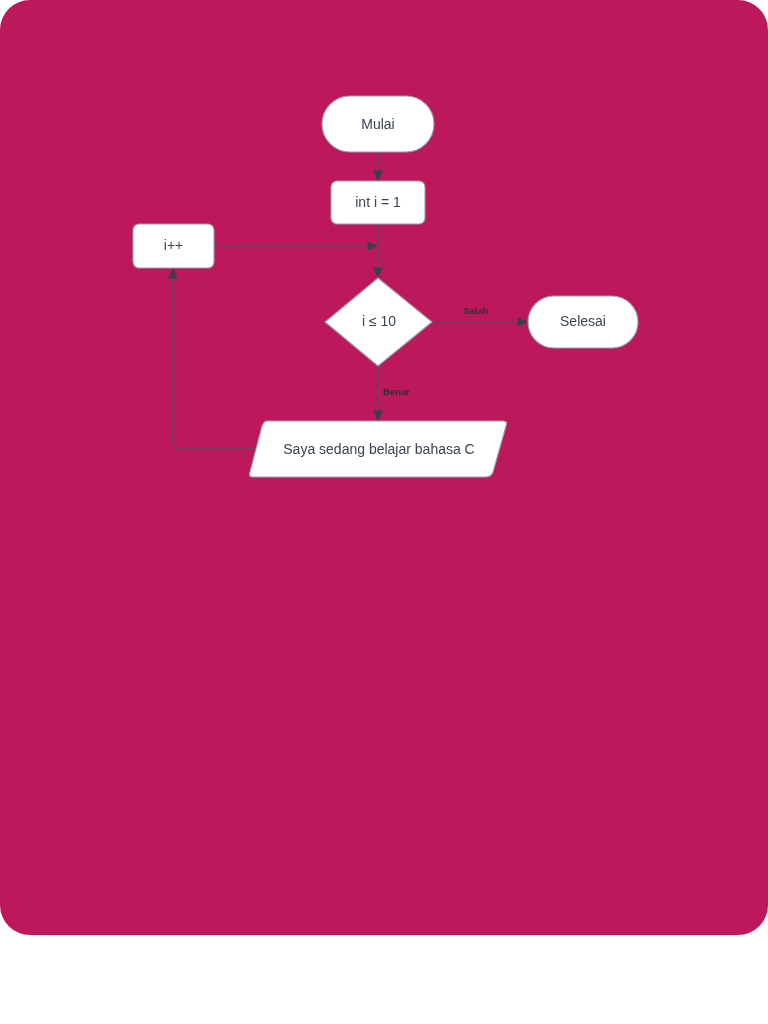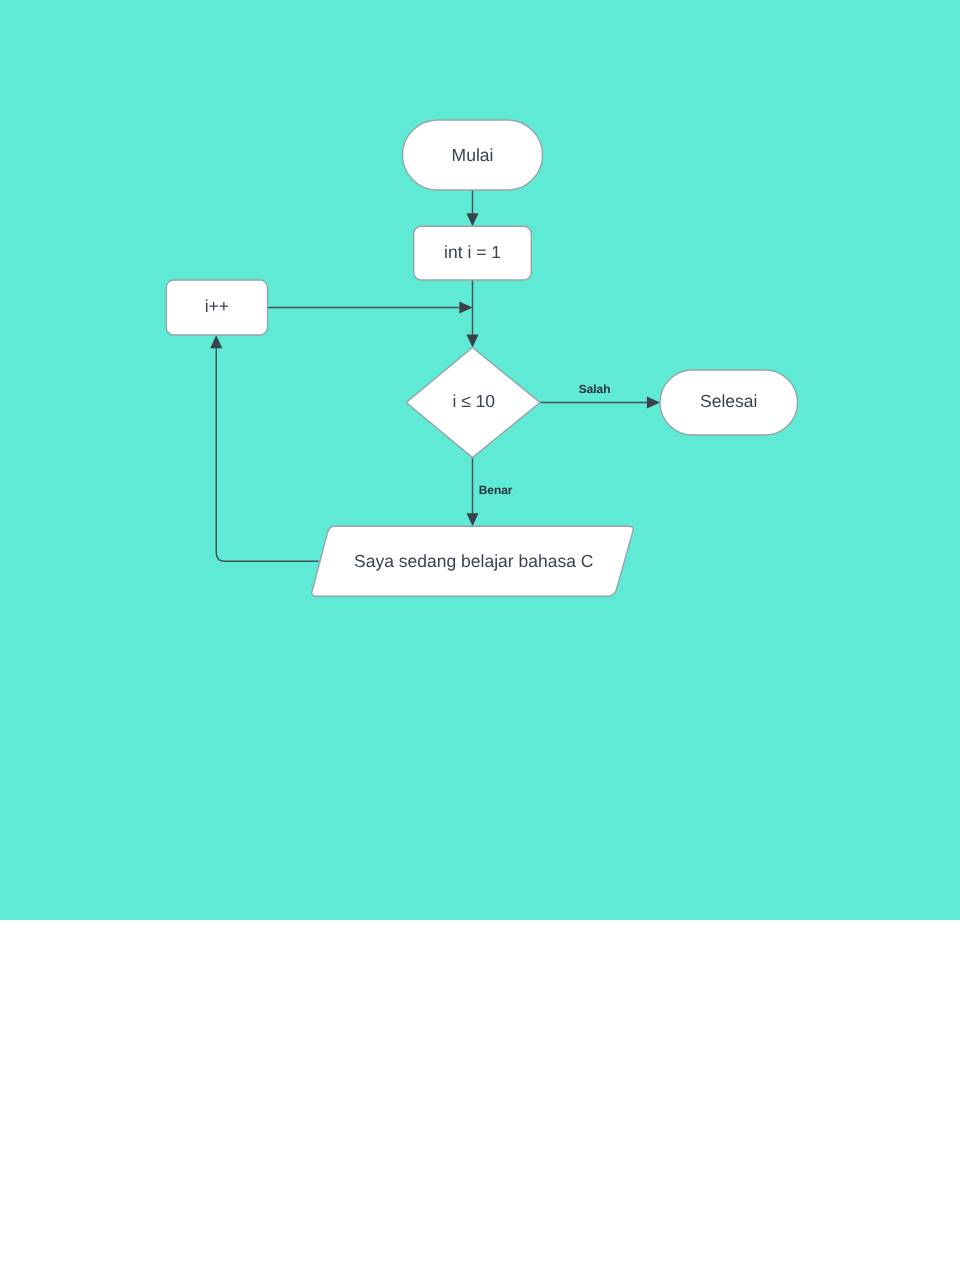--- a/index.html
+++ b/index.html
@@ -9,22 +9,23 @@
   }
   body {
     width: 768px;
     height: 1024px;
     overflow: hidden;
     font-family: "Liberation Sans", sans-serif;
   }
   #page {
     position: relative;
     width: 768px;
-    height: 736px;
-    background: #5eead4;
+    height: 935px;
+    background: #be185d;
+    border-radius: 30px;
   }
   #flow-svg {
     position: absolute;
     left: 0;
     top: 0;
     width: 768px;
     height: 1024px;
   }
   .node-text {
     font-family: "Liberation Sans", sans-serif;

